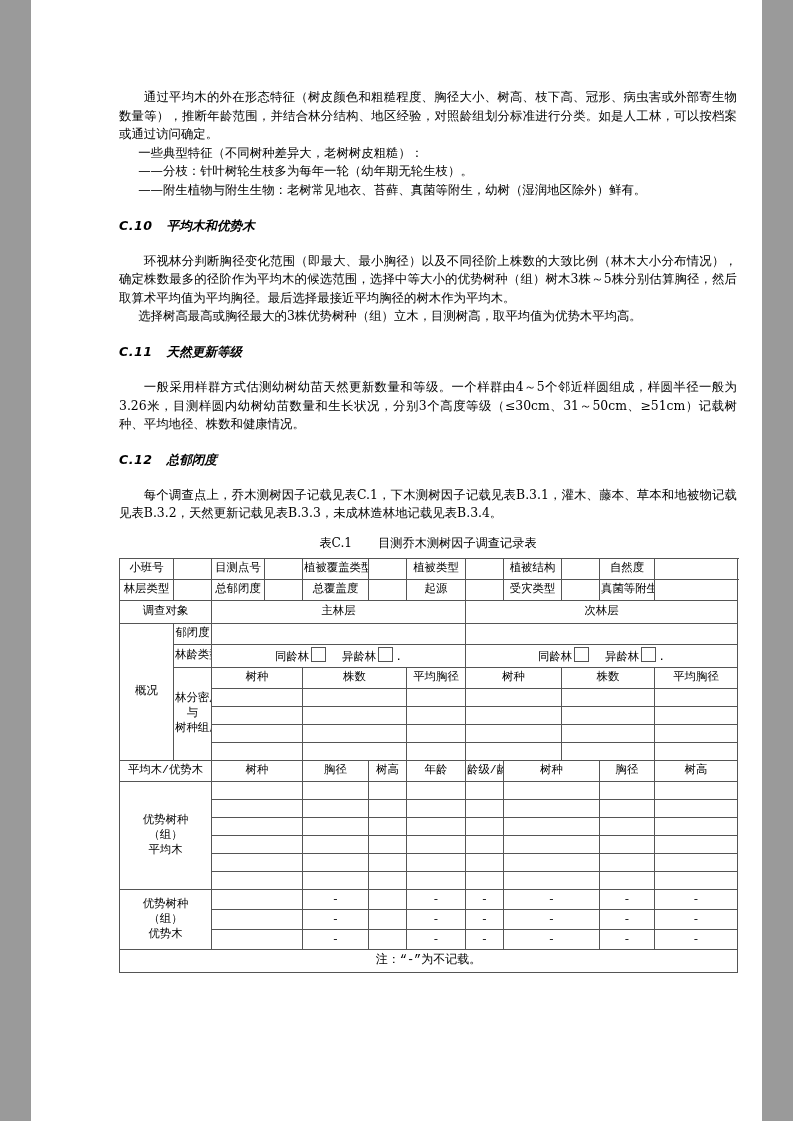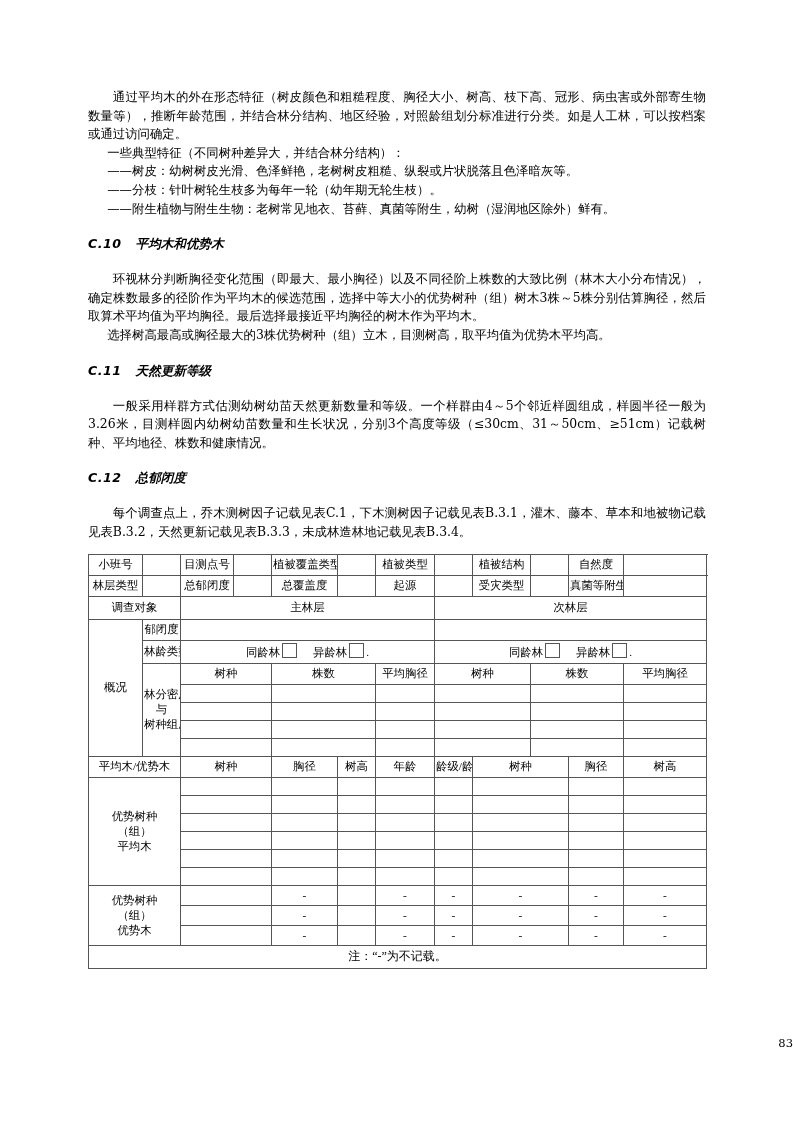--- a/index.html
+++ b/index.html
@@ -1,21 +1,21 @@
 <!DOCTYPE html>
 <html><head>
 <meta charset="utf-8">
 <style>
   html, body {
     margin: 0;
     padding: 0;
     background: #9a9a9a;
   }
   .page {
-    width: 793px;
+    width: 731px;
     height: 1121px;
     background: #ffffff;
     position: relative;
     margin: 0 auto;
     box-sizing: border-box;
     font-family: "DejaVu Sans", "Liberation Sans", sans-serif;
     color: #000;
     overflow: hidden;
   }
   .content {
@@ -61,21 +61,21 @@
     margin: 0 0 6px 0;
     white-space: nowrap;
   }
   .tbl-caption .cap-gap { display: inline-block; width: 26px; }
 
   
   table.form {
     border-collapse: collapse;
     width: 618px;
     table-layout: fixed;
-    font-family: Liberation Serif, serif;
+    font-family: Liberation Mono, monospace;
     font-size: 11.4px;
   }
   table.form td {
     border: 1px solid #555;
     text-align: center;
     vertical-align: middle;
     padding: 0 1px;
     height: 19px;
     line-height: 15px;
     word-break: keep-all;
@@ -120,22 +120,21 @@
     font-family: "DejaVu Serif", "Liberation Serif", serif;
   }
 </style>
 </head>
 <body>
 
 <div class="page">
   <div class="content">
 
     <p class="body indent">通过平均木的外在形态特征（树皮颜色和粗糙程度、胸径大小、树高、枝下高、冠形、病虫害或外部寄生物数量等），推断年龄范围，并结合林分结构、地区经验，对照龄组划分标准进行分类。如是人工林，可以按档案或通过访问确定。</p>
-    <p class="body hang">一些典型特征（不同树种差异大，并结合林分结构）：</p>
-    <p class="body hang">——树皮：幼树树皮光滑、色泽鲜艳，老树树皮粗糙、纵裂或片状脱落且色泽暗灰等。</p>
+    <p class="body hang">一些典型特征（不同树种差异大，老树树皮粗糙）：</p>
     <p class="body hang">——分枝：针叶树轮生枝多为每年一轮（幼年期无轮生枝）。</p>
     <p class="body hang">——附生植物与附生生物：老树常见地衣、苔藓、真菌等附生，幼树（湿润地区除外）鲜有。</p>
 
     <div class="gap-m"></div>
     <div class="heading">
       <span class="num">C.10</span><span class="ttl">平均木和优势木</span>
     </div>
     <div class="gap-m"></div>
 
     <p class="body indent">环视林分判断胸径变化范围（即最大、最小胸径）以及不同径阶上株数的大致比例（林木大小分布情况），确定株数最多的径阶作为平均木的候选范围，选择中等大小的优势树种（组）树木3株～5株分别估算胸径，然后取算术平均值为平均胸径。最后选择最接近平均胸径的树木作为平均木。</p>
@@ -152,20 +151,23 @@
     <div class="gap-m"></div>
     <div class="heading">
       <span class="num">C.12</span><span class="ttl">总郁闭度</span>
     </div>
     <div class="gap-m"></div>
 
     <p class="body indent">每个调查点上，乔木测树因子记载见表C.1，下木测树因子记载见表B.3.1，灌木、藤本、草本和地被物记载见表B.3.2，天然更新记载见表B.3.3，未成林造林地记载见表B.3.4。</p>
 
     <div class="gap-s"></div>
 
+    <div class="tbl-caption">
+      <span>表C.1</span><span class="cap-gap"></span><span>目测乔木测树因子调查记录表</span>
+    </div>
 
     <table class="form">
       <colgroup>
         <col style="width:54px">
           <col style="width:38px">
         <col style="width:53px">
           <col style="width:38px">
         <col style="width:66px">
           <col style="width:38px">
         <col style="width:59px">

